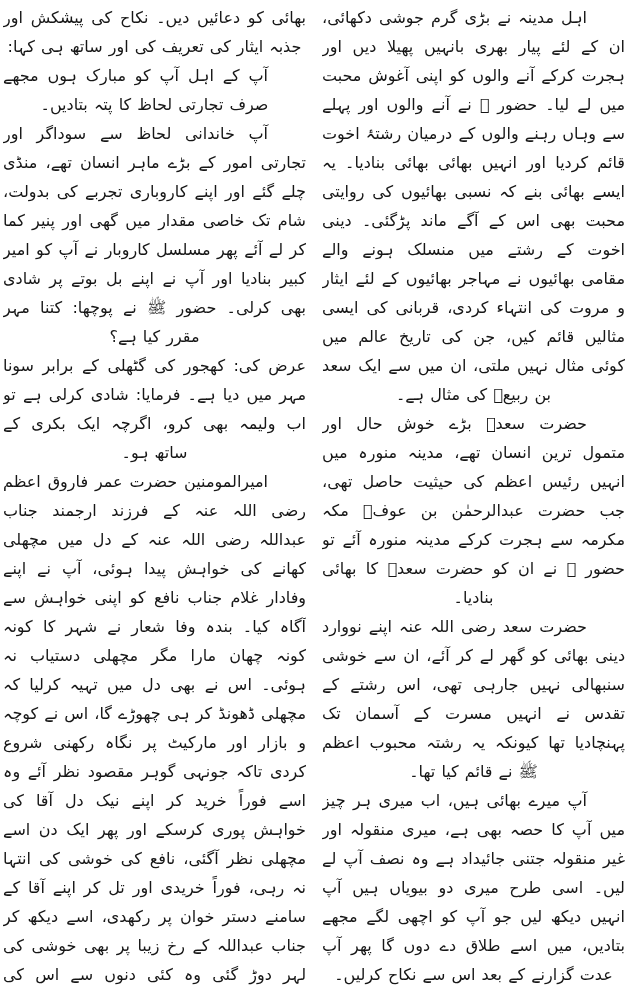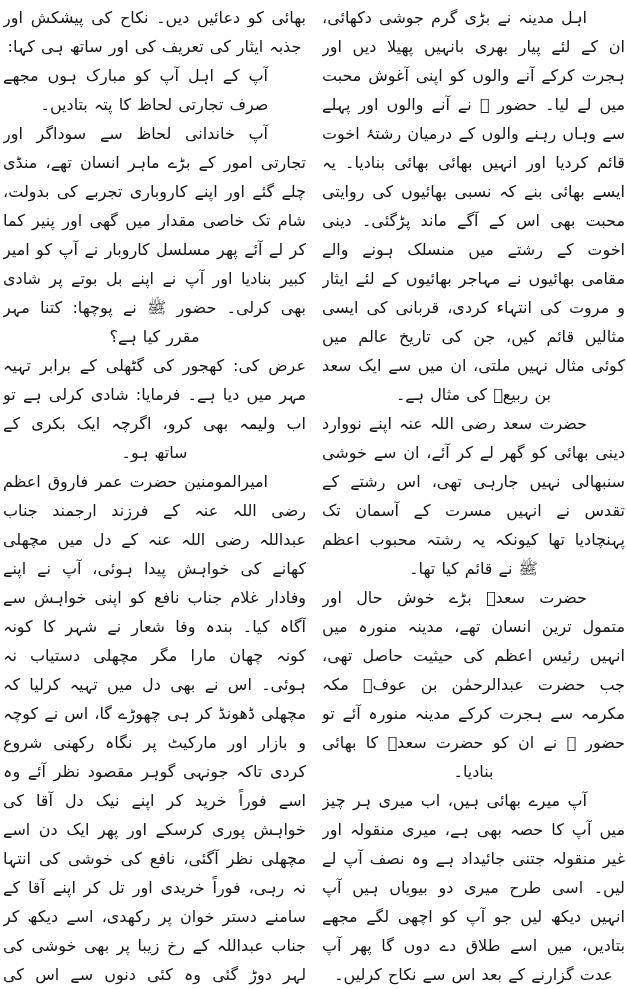--- a/index.html
+++ b/index.html
@@ -50,28 +50,28 @@
     text-indent: 0;
   }
 </style>
 </head>
 <body>
 
 <div class="page">
 
   <div class="column">
     <p class="para first-indent">اہل مدینہ نے بڑی گرم جوشی دکھائی، ان کے لئے پیار بھری بانہیں پھیلا دیں اور ہجرت کرکے آنے والوں کو اپنی آغوش محبت میں لے لیا۔ حضور ﷺ نے آنے والوں اور پہلے سے وہاں رہنے والوں کے درمیان رشتۂ اخوت قائم کردیا اور انہیں بھائی بھائی بنادیا۔ یہ ایسے بھائی بنے کہ نسبی بھائیوں کی روایتی محبت بھی اس کے آگے ماند پڑگئی۔ دینی اخوت کے رشتے میں منسلک ہونے والے مقامی بھائیوں نے مہاجر بھائیوں کے لئے ایثار و مروت کی انتہاء کردی، قربانی کی ایسی مثالیں قائم کیں، جن کی تاریخ عالم میں کوئی مثال نہیں ملتی، ان میں سے ایک سعد بن ربیعؓ کی مثال ہے۔</p>
+    <p class="para first-indent">حضرت سعدؓ بڑے خوش حال اور متمول ترین انسان تھے، مدینہ منورہ میں انہیں رئیس اعظم کی حیثیت حاصل تھی، جب حضرت عبدالرحمٰن بن عوفؓ مکہ مکرمہ سے ہجرت کرکے مدینہ منورہ آئے تو حضور ﷺ نے ان کو حضرت سعدؓ کا بھائی بنادیا۔</p>
     <p class="para first-indent">حضرت سعد رضی اللہ عنہ اپنے نووارد دینی بھائی کو گھر لے کر آئے، ان سے خوشی سنبھالی نہیں جارہی تھی، اس رشتے کے تقدس نے انہیں مسرت کے آسمان تک پہنچادیا تھا کیونکہ یہ رشتہ محبوب اعظم ﷺ نے قائم کیا تھا۔</p>
-    <p class="para first-indent">حضرت سعدؓ بڑے خوش حال اور متمول ترین انسان تھے، مدینہ منورہ میں انہیں رئیس اعظم کی حیثیت حاصل تھی، جب حضرت عبدالرحمٰن بن عوفؓ مکہ مکرمہ سے ہجرت کرکے مدینہ منورہ آئے تو حضور ﷺ نے ان کو حضرت سعدؓ کا بھائی بنادیا۔</p>
     <p class="para first-indent">آپ میرے بھائی ہیں، اب میری ہر چیز میں آپ کا حصہ بھی ہے، میری منقولہ اور غیر منقولہ جتنی جائیداد ہے وہ نصف آپ لے لیں۔ اسی طرح میری دو بیویاں ہیں آپ انہیں دیکھ لیں جو آپ کو اچھی لگے مجھے بتادیں، میں اسے طلاق دے دوں گا پھر آپ عدت گزارنے کے بعد اس سے نکاح کرلیں۔</p>
 
   </div>
 
   <div class="column">
     <p class="para continuation">بھائی کو دعائیں دیں۔ نکاح کی پیشکش اور جذبہ ایثار کی تعریف کی اور ساتھ ہی کہا:</p>
     <p class="para first-indent">آپ کے اہل آپ کو مبارک ہوں مجھے صرف تجارتی لحاظ کا پتہ بتادیں۔</p>
     <p class="para first-indent">آپ خاندانی لحاظ سے سوداگر اور تجارتی امور کے بڑے ماہر انسان تھے، منڈی چلے گئے اور اپنے کاروباری تجربے کی بدولت، شام تک خاصی مقدار میں گھی اور پنیر کما کر لے آئے پھر مسلسل کاروبار نے آپ کو امیر کبیر بنادیا اور آپ نے اپنے بل بوتے پر شادی بھی کرلی۔ حضور ﷺ نے پوچھا: کتنا مہر مقرر کیا ہے؟</p>
-    <p class="para continuation">عرض کی: کھجور کی گٹھلی کے برابر تہیہ مہر میں دیا ہے۔ فرمایا: شادی کرلی ہے تو اب ولیمہ بھی کرو، اگرچہ ایک بکری کے ساتھ ہو۔</p>
+    <p class="para continuation">عرض کی: کھجور کی گٹھلی کے برابر سونا مہر میں دیا ہے۔ فرمایا: شادی کرلی ہے تو اب ولیمہ بھی کرو، اگرچہ ایک بکری کے ساتھ ہو۔</p>
     <p class="para first-indent">امیرالمومنین حضرت عمر فاروق اعظم رضی اللہ عنہ کے فرزند ارجمند جناب عبداللہ رضی اللہ عنہ کے دل میں مچھلی کھانے کی خواہش پیدا ہوئی، آپ نے اپنے وفادار غلام جناب نافع کو اپنی خواہش سے آگاہ کیا۔ بندہ وفا شعار نے شہر کا کونہ کونہ چھان مارا مگر مچھلی دستیاب نہ ہوئی۔ اس نے بھی دل میں تہیہ کرلیا کہ مچھلی ڈھونڈ کر ہی چھوڑے گا، اس نے کوچہ و بازار اور مارکیٹ پر نگاہ رکھنی شروع کردی تاکہ جونہی گوہر مقصود نظر آئے وہ اسے فوراً خرید کر اپنے نیک دل آقا کی خواہش پوری کرسکے اور پھر ایک دن اسے مچھلی نظر آگئی، نافع کی خوشی کی انتہا نہ رہی، فوراً خریدی اور تل کر اپنے آقا کے سامنے دستر خوان پر رکھدی، اسے دیکھ کر جناب عبداللہ کے رخ زیبا پر بھی خوشی کی لہر دوڑ گئی وہ کئی دنوں سے اس کی خواہش کررہے تھے۔</p>
 
   </div>
 
 </div>
 
 </body></html>

